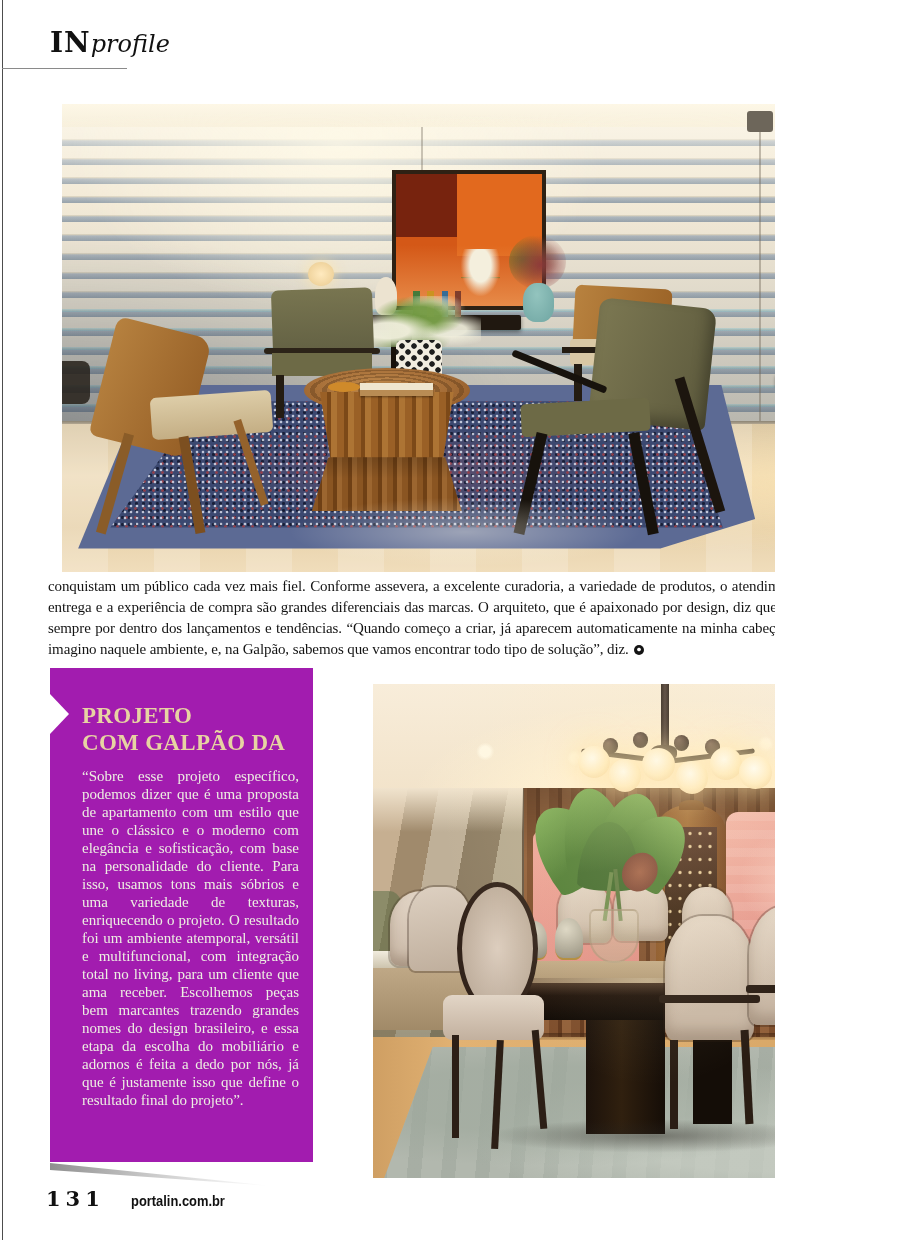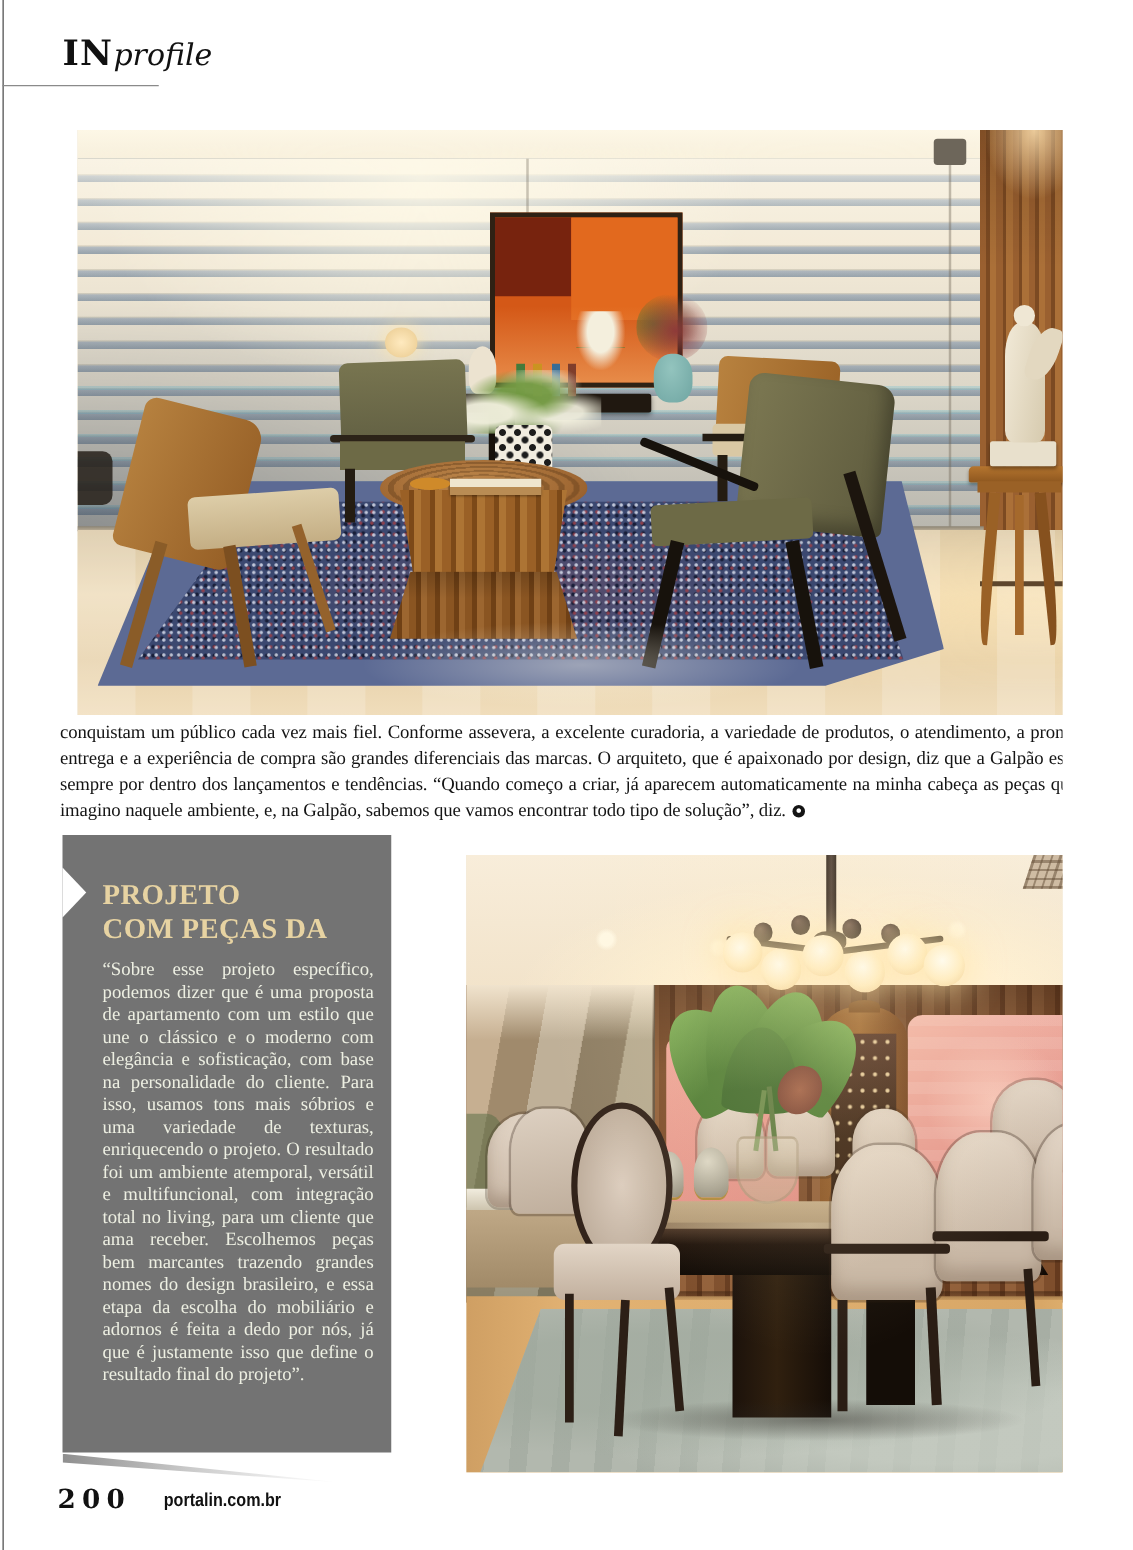--- a/index.html
+++ b/index.html
@@ -1,34 +1,34 @@
 <!DOCTYPE html>
 <html><head>
 <meta charset="utf-8">
 <style>
   html,body{margin:0;padding:0;background:#ffffff;}
-  .page{position:relative;width:850px;height:1240px;background:#ffffff;overflow:hidden;
+  .page{position:relative;width:775px;height:1240px;background:#ffffff;overflow:hidden;
         font-family:"Liberation Serif",serif;color:#111;}
   .edge-l{position:absolute;left:2px;top:0;width:1px;height:1240px;background:#4d4d4d;}
   .edge-r{position:absolute;left:901px;top:0;width:1px;height:1240px;background:#d8d8d8;}
 
   
   .brand{position:absolute;left:50px;top:26px;white-space:nowrap;}
   .brand .in{font-family:"DejaVu Serif",serif;font-weight:bold;font-size:28px;letter-spacing:1px;}
   .brand .profile{font-family:"DejaVu Serif",serif;font-style:italic;font-size:24px;}
   .header-rule{position:absolute;left:2px;top:68px;width:125px;height:1px;background:#8a8a8a;}
 
   
   .article{position:absolute;left:48px;top:561px;width:814px;font-size:15px;line-height:21px;
            text-align:justify;letter-spacing:-0.1px;color:#141414;}
   .endmark{display:inline-block;width:10px;height:10px;border-radius:50%;margin-left:5px;
            background:radial-gradient(circle at 50% 45%, #ffffff 0 1.4px, #141414 2.2px);vertical-align:-1px;}
 
   
-  .green-box{position:absolute;left:50px;top:668px;width:263px;height:494px;background:#737373;}
+  .green-box{position:absolute;left:50px;top:668px;width:263px;height:494px;background:#a21caf;}
   .gb-notch{position:absolute;left:0;top:26px;width:0;height:0;
             border-top:20px solid transparent;border-bottom:20px solid transparent;border-left:19px solid #ffffff;}
   .gb-title{margin:0;padding:34px 10px 0 32px;font-size:23px;line-height:27px;font-weight:bold;
             color:#e7d3a2;letter-spacing:0.3px;}
   .gb-quote{margin:0;padding:11px 14px 0 32px;font-size:15px;line-height:18px;color:#edefe2;text-align:justify;}
   .wedge{position:absolute;left:50px;top:1163px;width:222px;height:23px;
          background:linear-gradient(to right,#8f8f8f,#c9c9c9 45%,#efefef 80%,#ffffff);
          clip-path:polygon(0 0,0 30%,100% 100%);}
 
   
@@ -363,21 +363,21 @@
     <div class="t-chairD-leg1"></div>
     <div class="t-chairD-leg2"></div>
     <div class="t-chairD-leg3"></div>
     <div class="t-sheen"></div>
   </figure>
 
   <p class="article"><span>conquistam um público cada vez mais fiel. Conforme assevera, a excelente curadoria, a variedade de produtos, o atendimento, a pronta entrega e a experiência de compra são grandes diferenciais das marcas. O arquiteto, que é apaixonado por design, diz que a Galpão está sempre por dentro dos lançamentos e tendências. “Quando começo a criar, já aparecem automaticamente na minha cabeça as peças que imagino naquele ambiente, e, na Galpão, sabemos que vamos encontrar todo tipo de solução”, diz.</span><span class="endmark"></span></p>
 
   <aside class="green-box">
     <div class="gb-notch"></div>
-    <h2 class="gb-title"><span>PROJETO</span><br><span>COM PEÇAS DA</span><br></h2>
+    <h2 class="gb-title"><span>PROJETO</span><br><span>COM GALPÃO DA</span><br></h2>
     <p class="gb-quote">“Sobre esse projeto específico, podemos dizer que é uma proposta de apartamento com um estilo que une o clássico e o moderno com elegância e sofisticação, com base na personalidade do cliente. Para isso, usamos tons mais sóbrios e uma variedade de texturas, enriquecendo o projeto. O resultado foi um ambiente atemporal, versátil e multifuncional, com integração total no living, para um cliente que ama receber. Escolhemos peças bem marcantes trazendo grandes nomes do design brasileiro, e essa etapa da escolha do mobiliário e adornos é feita a dedo por nós, já que é justamente isso que define o resultado final do projeto”.</p>
   </aside>
   <div class="wedge"></div>
 
   <figure class="photo bottom-photo" aria-label="Dining room with globe chandelier, wood panel walls, pink panels, palm centerpiece, dark dining table and cream upholstered chairs">
     <div class="b-ceiling"></div>
     <div class="b-vent"></div>
     <div class="b-wall"></div>
     <div class="b-mirror"></div>
     <div class="b-mirror-ceil"></div>
@@ -442,15 +442,15 @@
     <div class="b-fchair b-f3"></div>
     <div class="b-farm1"></div>
     <div class="b-farm2"></div>
     <div class="b-fleg1"></div>
     <div class="b-fleg2"></div>
     <div class="b-fleg3"></div>
     <div class="b-fleg4"></div>
     <div class="b-glow"></div>
   </figure>
 
-  <div class="pagenum">200</div>
+  <div class="pagenum">131</div>
   <div class="site">portalin.com.br</div>
 </div>
 
 </body></html>

